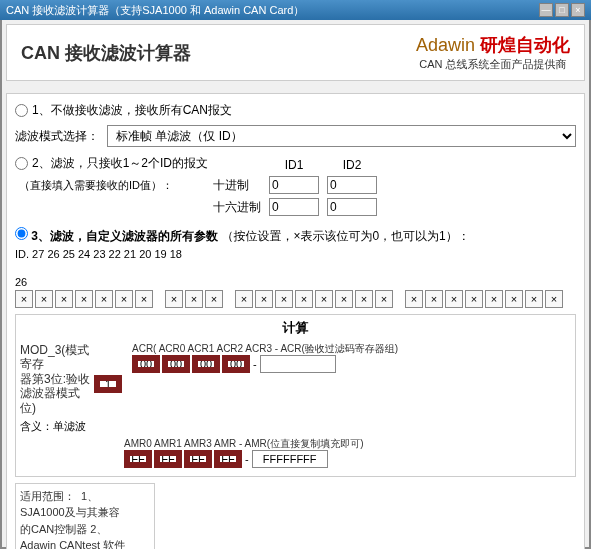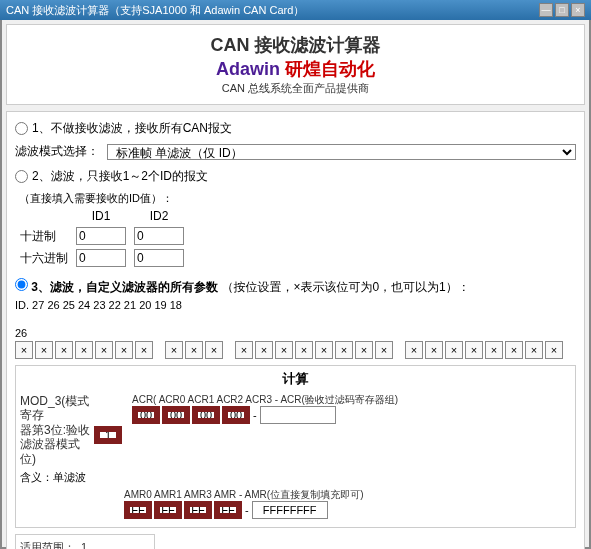--- a/index.html
+++ b/index.html
@@ -46,22 +46,21 @@
       padding: 4px;
       height: calc(549px - 20px);
     }
     .header-section {
       background: white;
       border: 1px solid #ccc;
       display: flex;
       align-items: center;
       justify-content: space-between;
       padding: 8px 14px;
-      margin-bottom: 6px;
-      flex-direction: column;
+      margin-bottom: 12px;
     }
     .header-left {
       font-size: 18px;
       font-weight: bold;
       color: #333;
     }
     .header-right {
       text-align: center;
     }
     .adawin-title {
@@ -86,31 +85,30 @@
     .radio-row input[type=radio] { margin-right: 4px; }
     .filter-mode-row {
       display: flex;
       align-items: center;
       margin-bottom: 8px;
       gap: 8px;
     }
     .filter-mode-label { min-width: 60px; }
     .filter-select {
       flex: 1;
-      height: 16px;
+      height: 22px;
       border: 1px solid #888;
       background: white;
       font-size: 12px;
       padding: 0 4px;
     }
     .id-section {
       display: flex;
       align-items: flex-start;
       margin-bottom: 8px;
-      flex-direction: column;
     }
     .id-section-left {
       min-width: 160px;
       font-size: 12px;
     }
     .id-table {
       font-size: 12px;
     }
     .id-table td {
       padding: 1px 3px;
@@ -226,21 +224,21 @@
     <div class="title-btn">×</div>
   </div>
 </div>
 
 <div class="main-window">
 
   <div class="header-section">
     <div class="header-left">CAN 接收滤波计算器</div>
     <div class="header-right">
       <div class="adawin-title">
-        <span style="color:#4c1d95;font-weight:bold;font-size:18px;">Adawin </span><span style="color:#c00;font-size:18px;">研煌自动化</span>
+        <span style="color:#a16207;font-weight:normal;font-size:18px;">Adawin </span><span style="color:#c00;font-size:18px;">研煌自动化</span>
       </div>
       <div class="adawin-subtitle">CAN 总线系统全面产品提供商</div>
     </div>
   </div>
 
   <div class="content-area">
 
     <div class="radio-row">
       <input type="radio" name="filter-opt" style="">
       <span>1、不做接收滤波，接收所有CAN报文</span>

